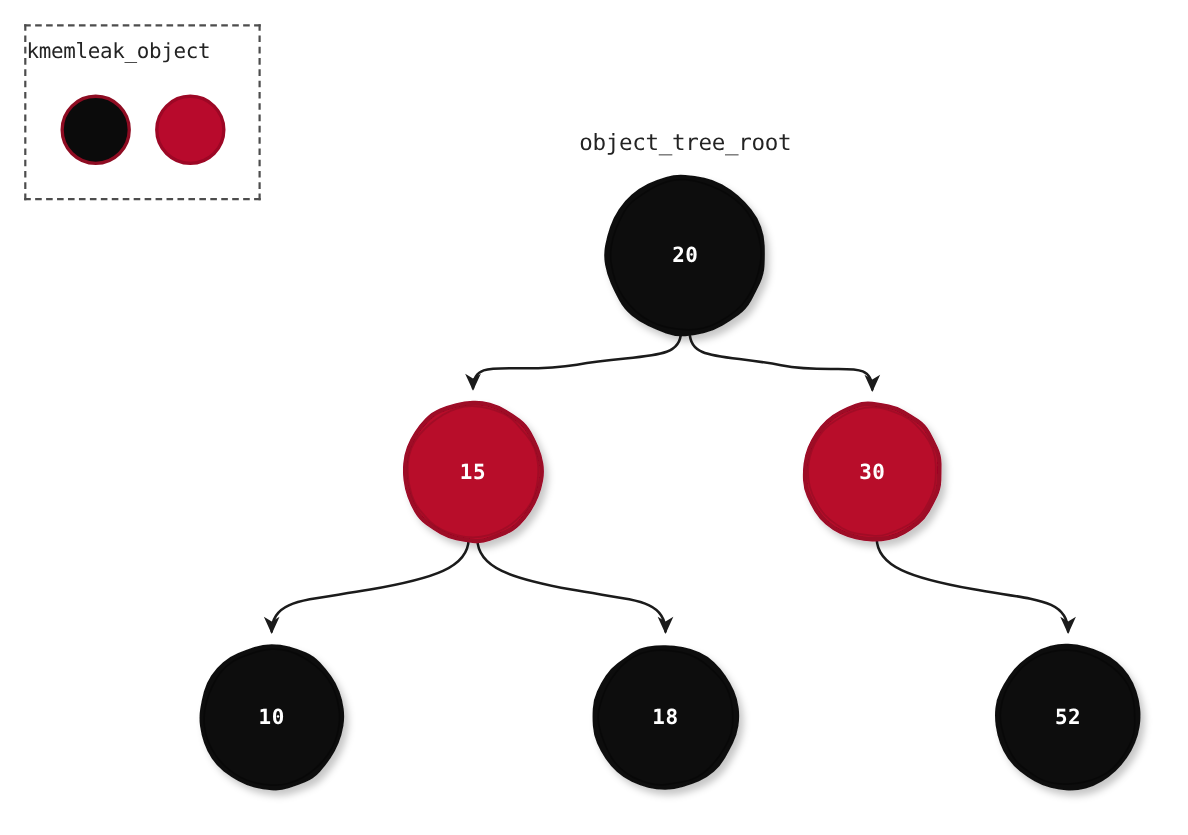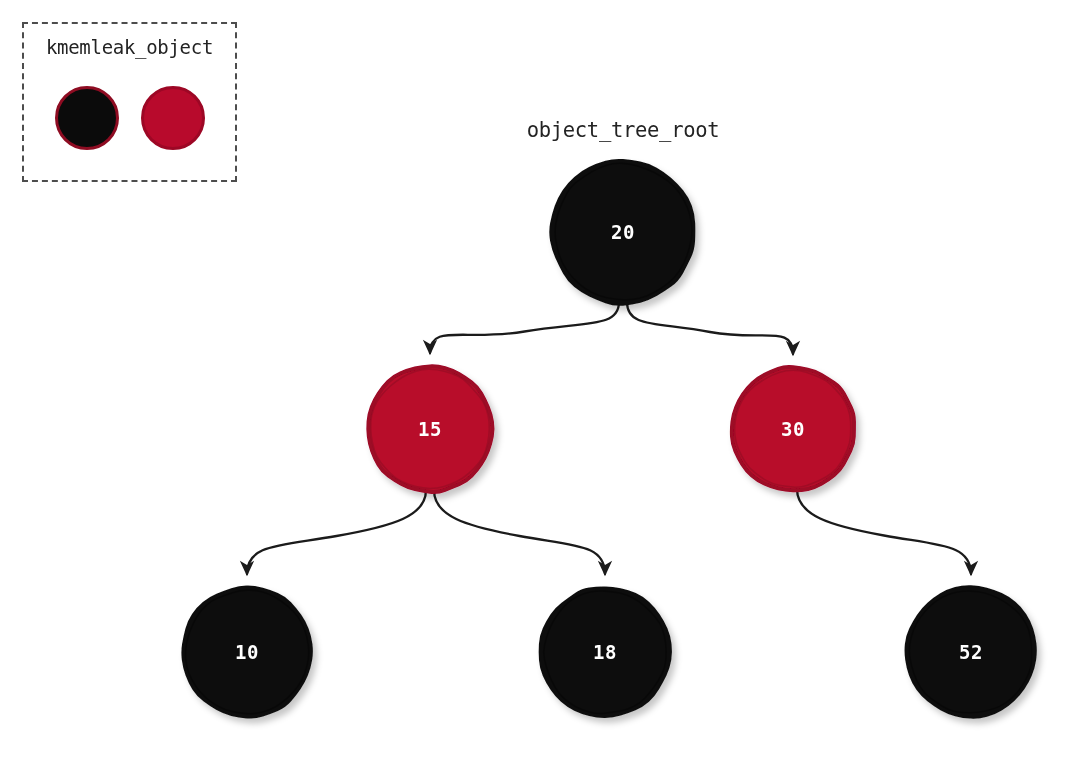--- a/index.html
+++ b/index.html
@@ -41,21 +41,21 @@
     height: 160px;
     border: 2.5px dashed #4d4d4d;
     background: #ffffff;
     box-sizing: border-box;
   }
   .legend-title {
     position: absolute;
     left: 0;
     top: 12px;
     width: 100%;
-    text-align: center;
+    text-align: left;
     font-family: "DejaVu Sans Mono", "Liberation Mono", monospace;
     font-size: 19px;
     letter-spacing: -0.3px;
     color: #232323;
     white-space: nowrap;
   }
   .legend-swatches {
     position: absolute;
     left: 0;
     top: 62px;

